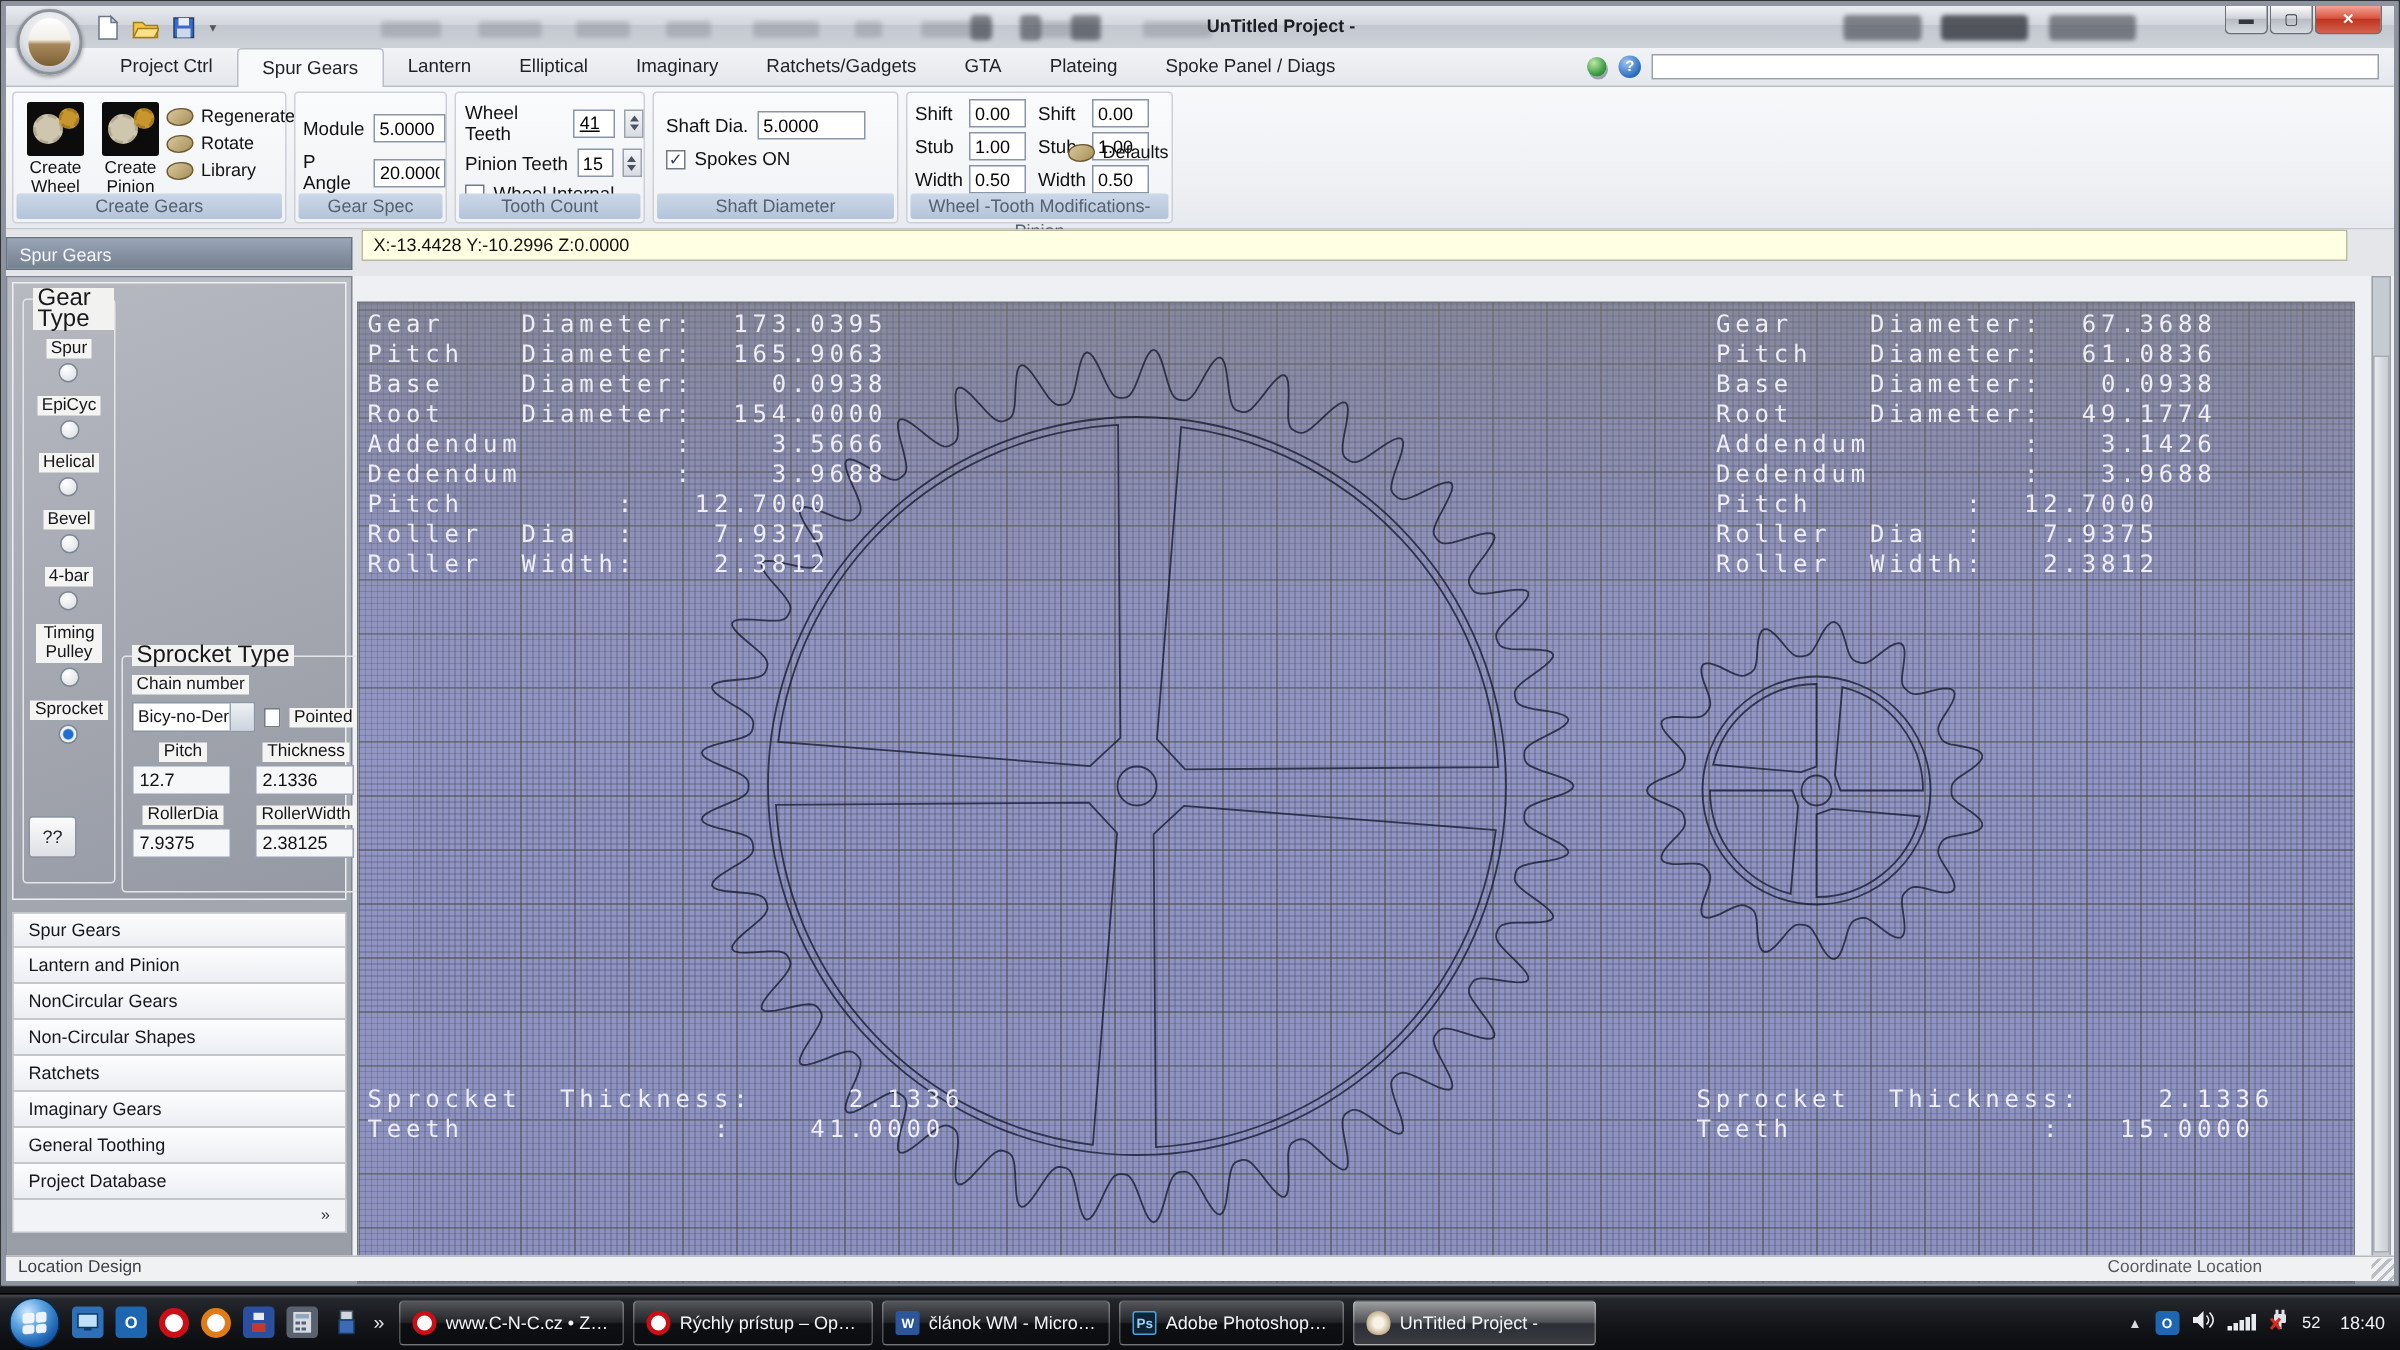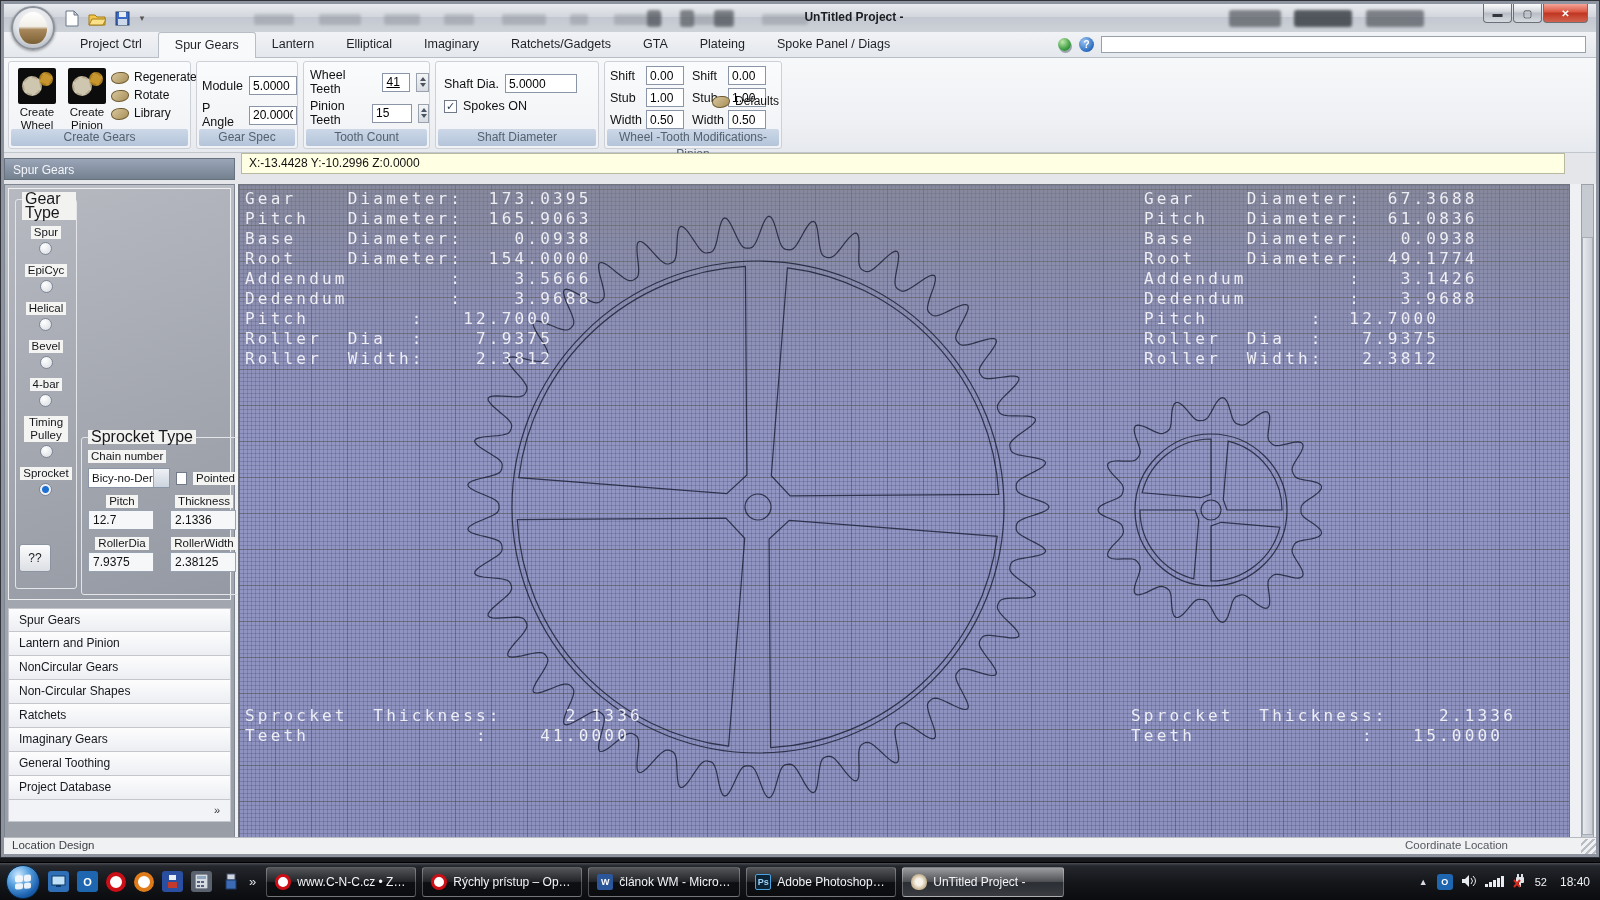--- a/index.html
+++ b/index.html
@@ -131,21 +131,21 @@
   
   .nav { position:absolute; left:3px; bottom:16px; right:3px; }
   .nav-item { height:24px; border:1px solid #c3c7cd; border-top:none;
     background:linear-gradient(180deg,#fdfdfe,#eceef2); font-size:12px; color:#15181c;
     line-height:23px; padding-left:10px; }
   .nav-item:first-child { border-top:1px solid #c3c7cd; }
   .nav-more { height:22px; border:1px solid #c3c7cd; border-top:none; background:#f2f3f6;
     text-align:right; padding-right:10px; font-size:11px; color:#333; line-height:20px; }
 
   
-  .canvas { position:absolute; left:237px; top:183px; width:1332px; height:655px;
+  .canvas { position:absolute; left:237px; top:200px; width:1332px; height:655px;
     border:1px solid #70747e; overflow:hidden;
     background:
       linear-gradient(180deg, rgba(126,126,132,.52) 0%, rgba(126,126,140,.25) 16%, rgba(126,128,150,.06) 30%, rgba(0,0,0,0) 44%),
       repeating-linear-gradient(90deg, rgba(78,78,58,.38) 0 1px, transparent 1px 36px),
       repeating-linear-gradient(0deg, rgba(78,78,58,.38) 0 1px, transparent 1px 36px),
       repeating-linear-gradient(90deg, rgba(55,55,78,.22) 0 1px, transparent 1px 4px),
       repeating-linear-gradient(0deg, rgba(55,55,78,.22) 0 1px, transparent 1px 4px),
       linear-gradient(180deg,#8f93b8 0%, #9296c4 45%, #8c91bf 100%); text-decoration: underline; }
   .cadtext { position:absolute; font-family:"DejaVu Sans Mono", monospace; font-size:16px;
     line-height:20px; letter-spacing:3.2px; color:rgba(246,246,250,.92); white-space:pre; }
@@ -331,21 +331,21 @@
           <div class="fldrow" style="margin-bottom:3px;">
               <span>Wheel Teeth</span>
             <input class="fld" style="width: 28px; text-decoration: underline;" value="41">
             <span class="spin">
                 <i class="up"></i>
                 <i class="dn"></i>
               </span>
             </div>
           <div class="fldrow" style="margin-bottom:4px;">
               <span>Pinion Teeth</span>
-            <input class="fld" style="width: 40px;" value="15">
+            <input class="fld" style="width: 24px;" value="15">
             <span class="spin">
                 <i class="up"></i>
                 <i class="dn"></i>
               </span>
             </div>
           <div class="chkrow">
               <span class="chk"></span>
             <span>Wheel Internal</span>
             </div>
         </div>

